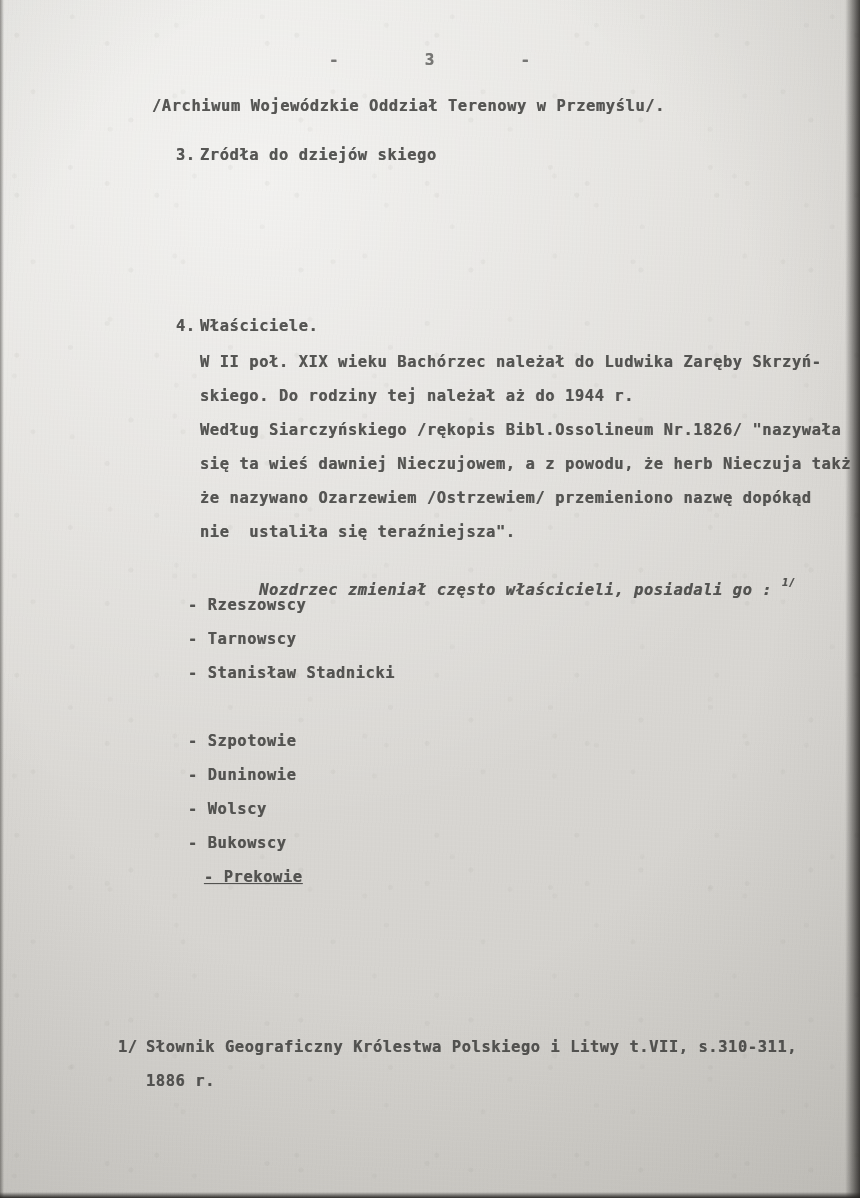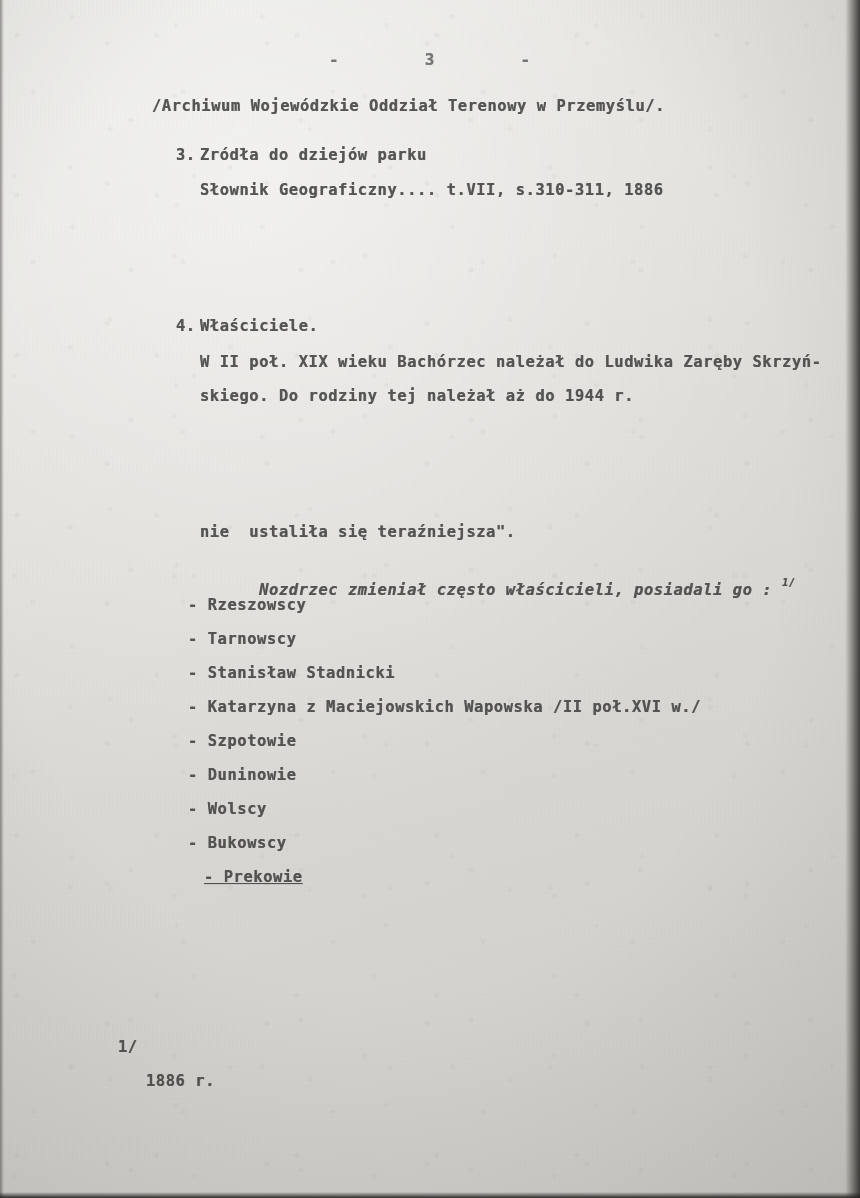--- a/index.html
+++ b/index.html
@@ -130,50 +130,52 @@
   <div class="grain2"></div>
   <div class="vignette"></div>
 
   <div class="content">
 
     <div class="tw pagenum light">-        3        -</div>
 
     <div class="tw" style="left:152px; top:97px;">/Archiwum Wojewódzkie Oddział Terenowy w Przemyślu/.</div>
 
     <div class="tw" style="left:176px; top:146px;">3.</div>
-    <div class="tw" style="left:200px; top:146px;">Zródła do dziejów parku</div>
+    <div class="tw" style="left:200px; top:146px;">Zródła do dziejów skiego</div>
 
-    <div class="tw" style="left:200px; top:181px;">Słownik Geograficzny.... t.VII, s.310-311, 1886</div>
 
     <div class="tw" style="left:176px; top:317px;">4.</div>
     <div class="tw" style="left:200px; top:317px;">Właściciele.</div>
 
     <div class="tw" style="left:200px; top:353px;">W II poł. XIX wieku Bachórzec należał do Ludwika Zaręby Skrzyń-</div>
     <div class="tw" style="left:200px; top:387px;">skiego. Do rodziny tej należał aż do 1944 r.</div>
+    <div class="tw" style="left:200px; top:421px;">Według Siarczyńskiego /rękopis Bibl.Ossolineum Nr.1826/ "nazywała</div>
+    <div class="tw" style="left:200px; top:455px;">się ta wieś dawniej Nieczujowem, a z powodu, że herb Nieczuja takż</div>
+    <div class="tw" style="left:200px; top:489px;">że nazywano Ozarzewiem /Ostrzewiem/ przemieniono nazwę dopókąd</div>
     <div class="tw" style="left:200px; top:523px;">nie  ustaliła się teraźniejsza".</div>
 
     <div class="tw" style="left:200px; top:558px;font-style:italic;">
       <span>Nozdrzec zmieniał często właścicieli, posiadali go : </span><span class="sup">1/</span>
     </div>
 
     <div class="tw" style="left:188px; top:596px;">- Rzeszowscy</div>
     <div class="tw" style="left:188px; top:630px;">- Tarnowscy</div>
     <div class="tw" style="left:188px; top:664px;">- Stanisław Stadnicki</div>
-    <div class="tw" style="left:188px; top:698px;">- Katarzyna z Maciejowskich Wapowska /II poł.XVI w./</div>
     <div class="tw" style="left:188px; top:732px;">- Szpotowie</div>
     <div class="tw" style="left:188px; top:766px;">- Duninowie</div>
     <div class="tw" style="left:188px; top:800px;">- Wolscy</div>
     <div class="tw" style="left:188px; top:834px;">- Bukowscy</div>
     <div class="tw" style="left:204px; top:868px;text-decoration:underline;">- Prekowie</div>
 
     <div class="rule">
       
     </div>
 
     <div class="tw" style="left:118px; top:1038px;">1/</div>
+    <div class="tw" style="left:146px; top:1038px;">Słownik Geograficzny Królestwa Polskiego i Litwy t.VII, s.310-311,</div>
     <div class="tw" style="left:146px; top:1072px;">1886 r.</div>
 
   </div>
 
   <div class="edge-left"></div>
   <div class="edge-right"></div>
   <div class="edge-bottom"></div>
 </div>
 
 </body></html>

